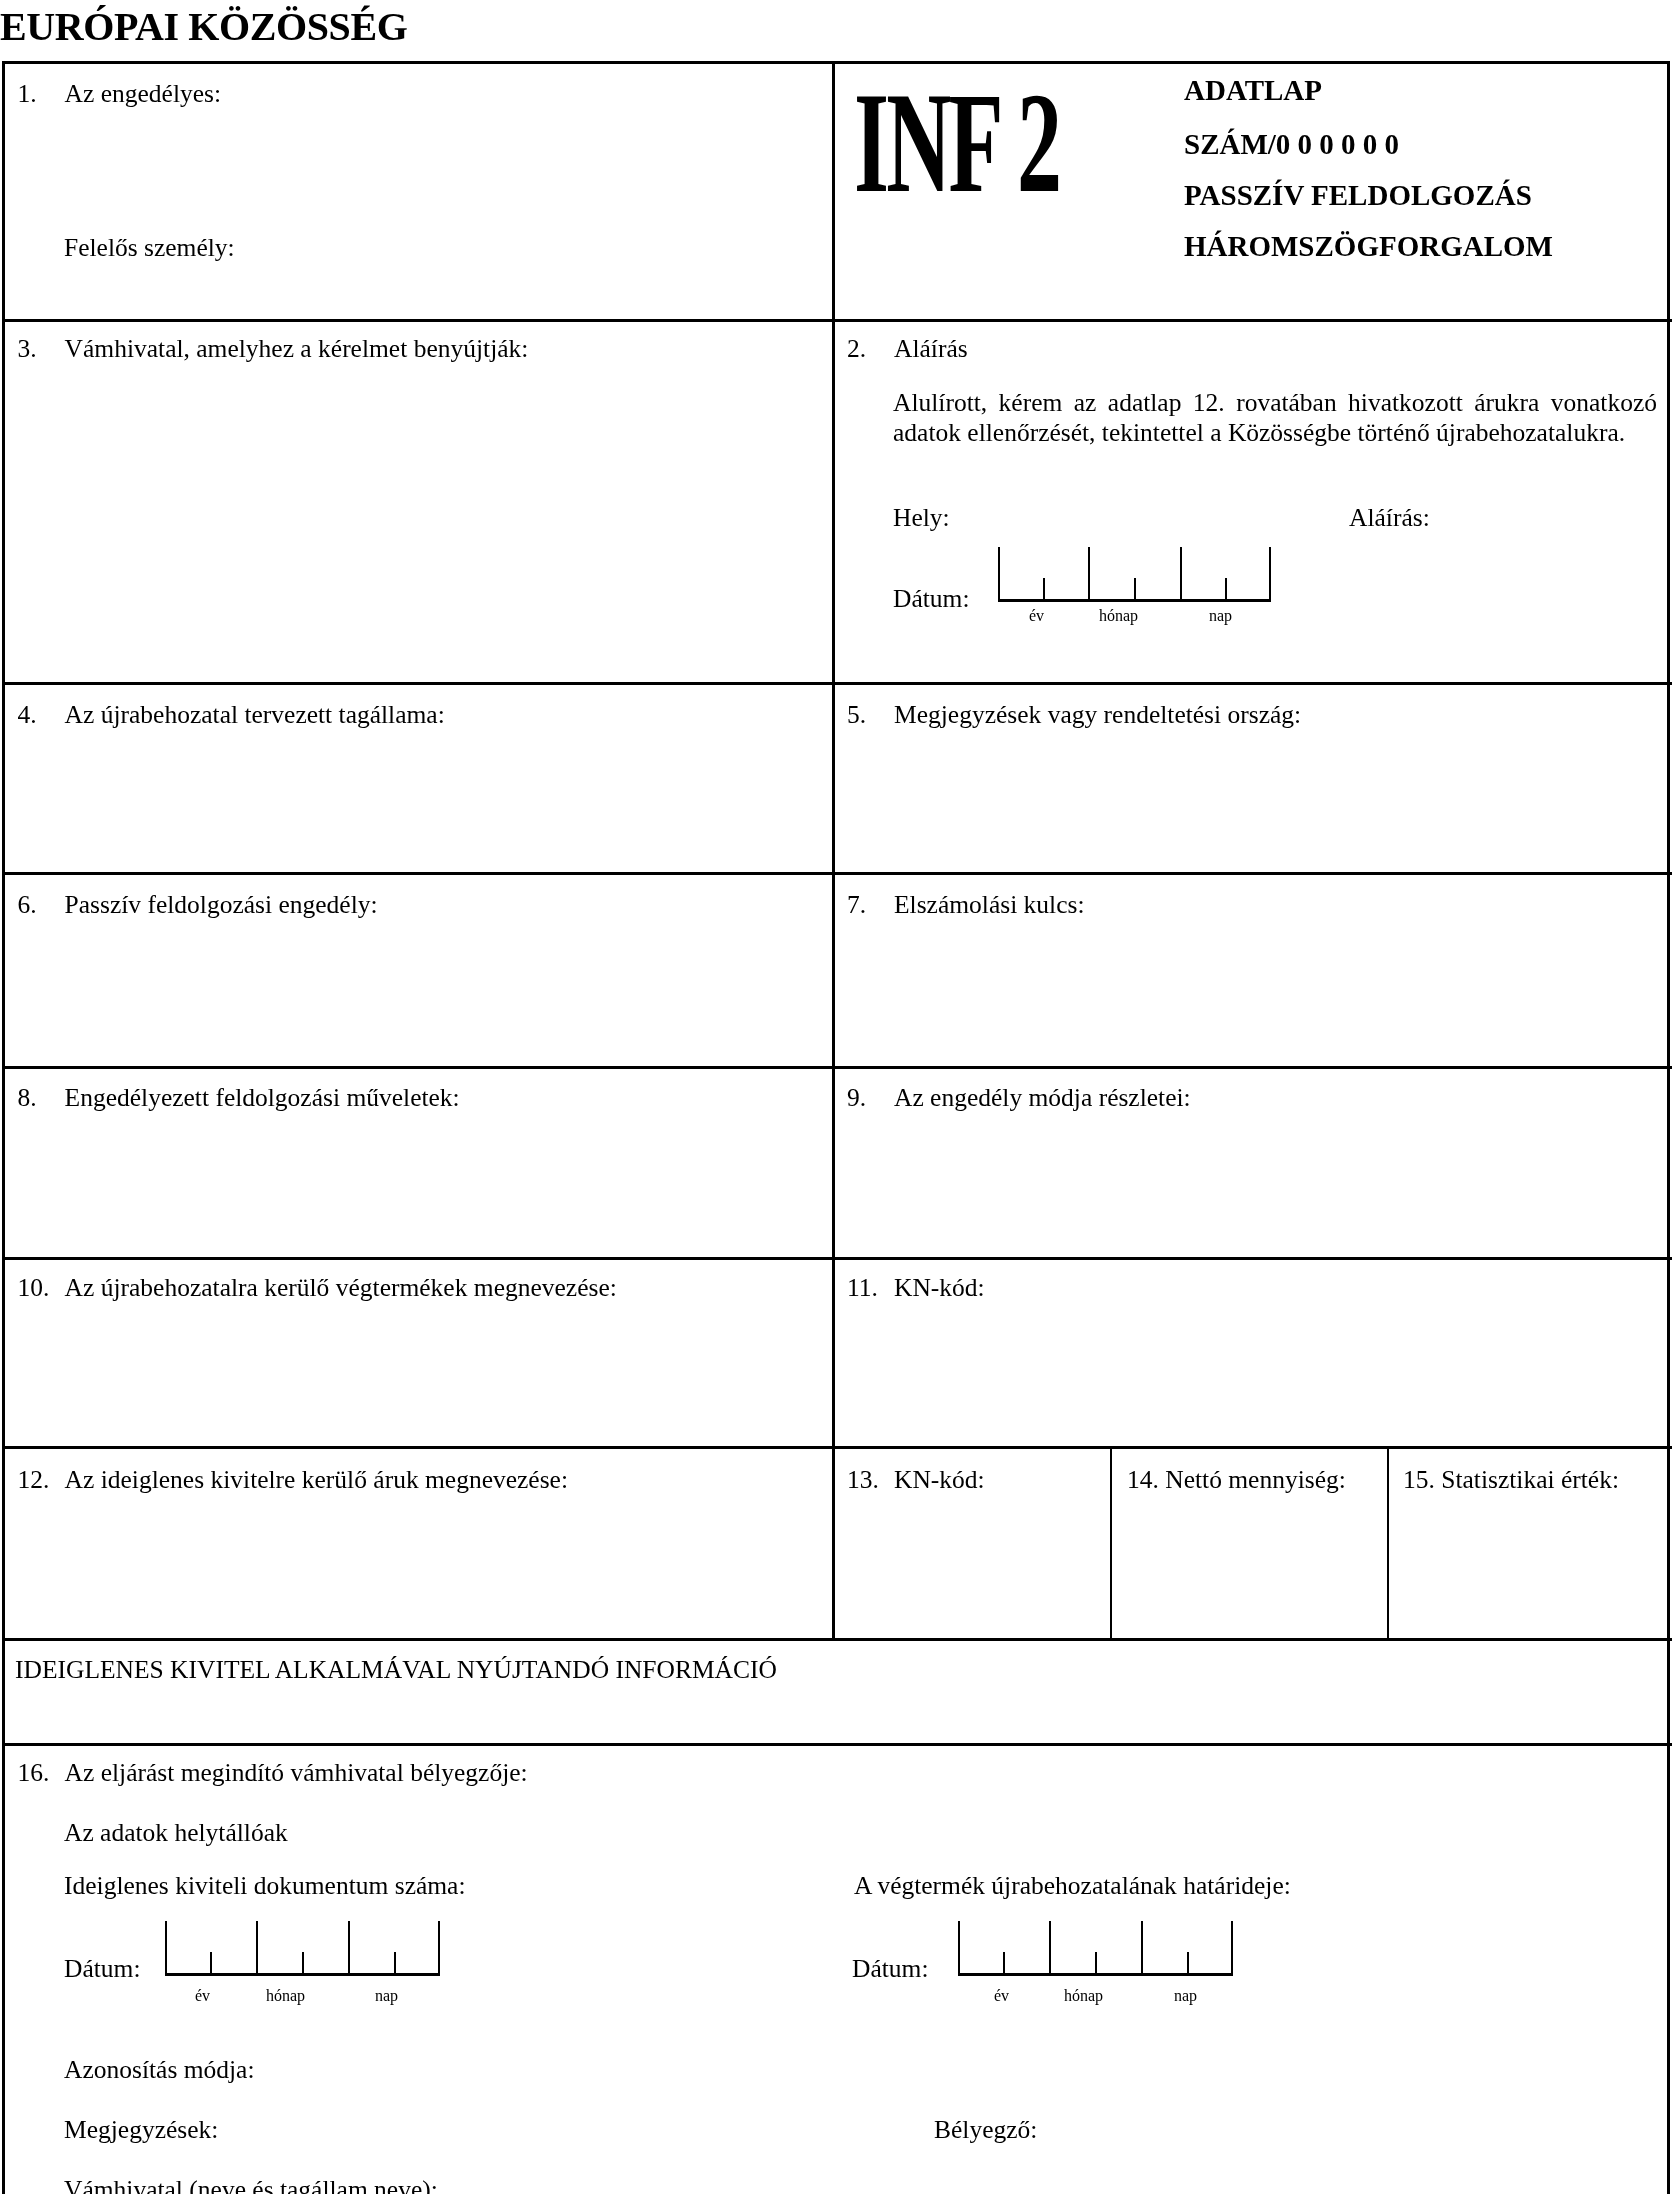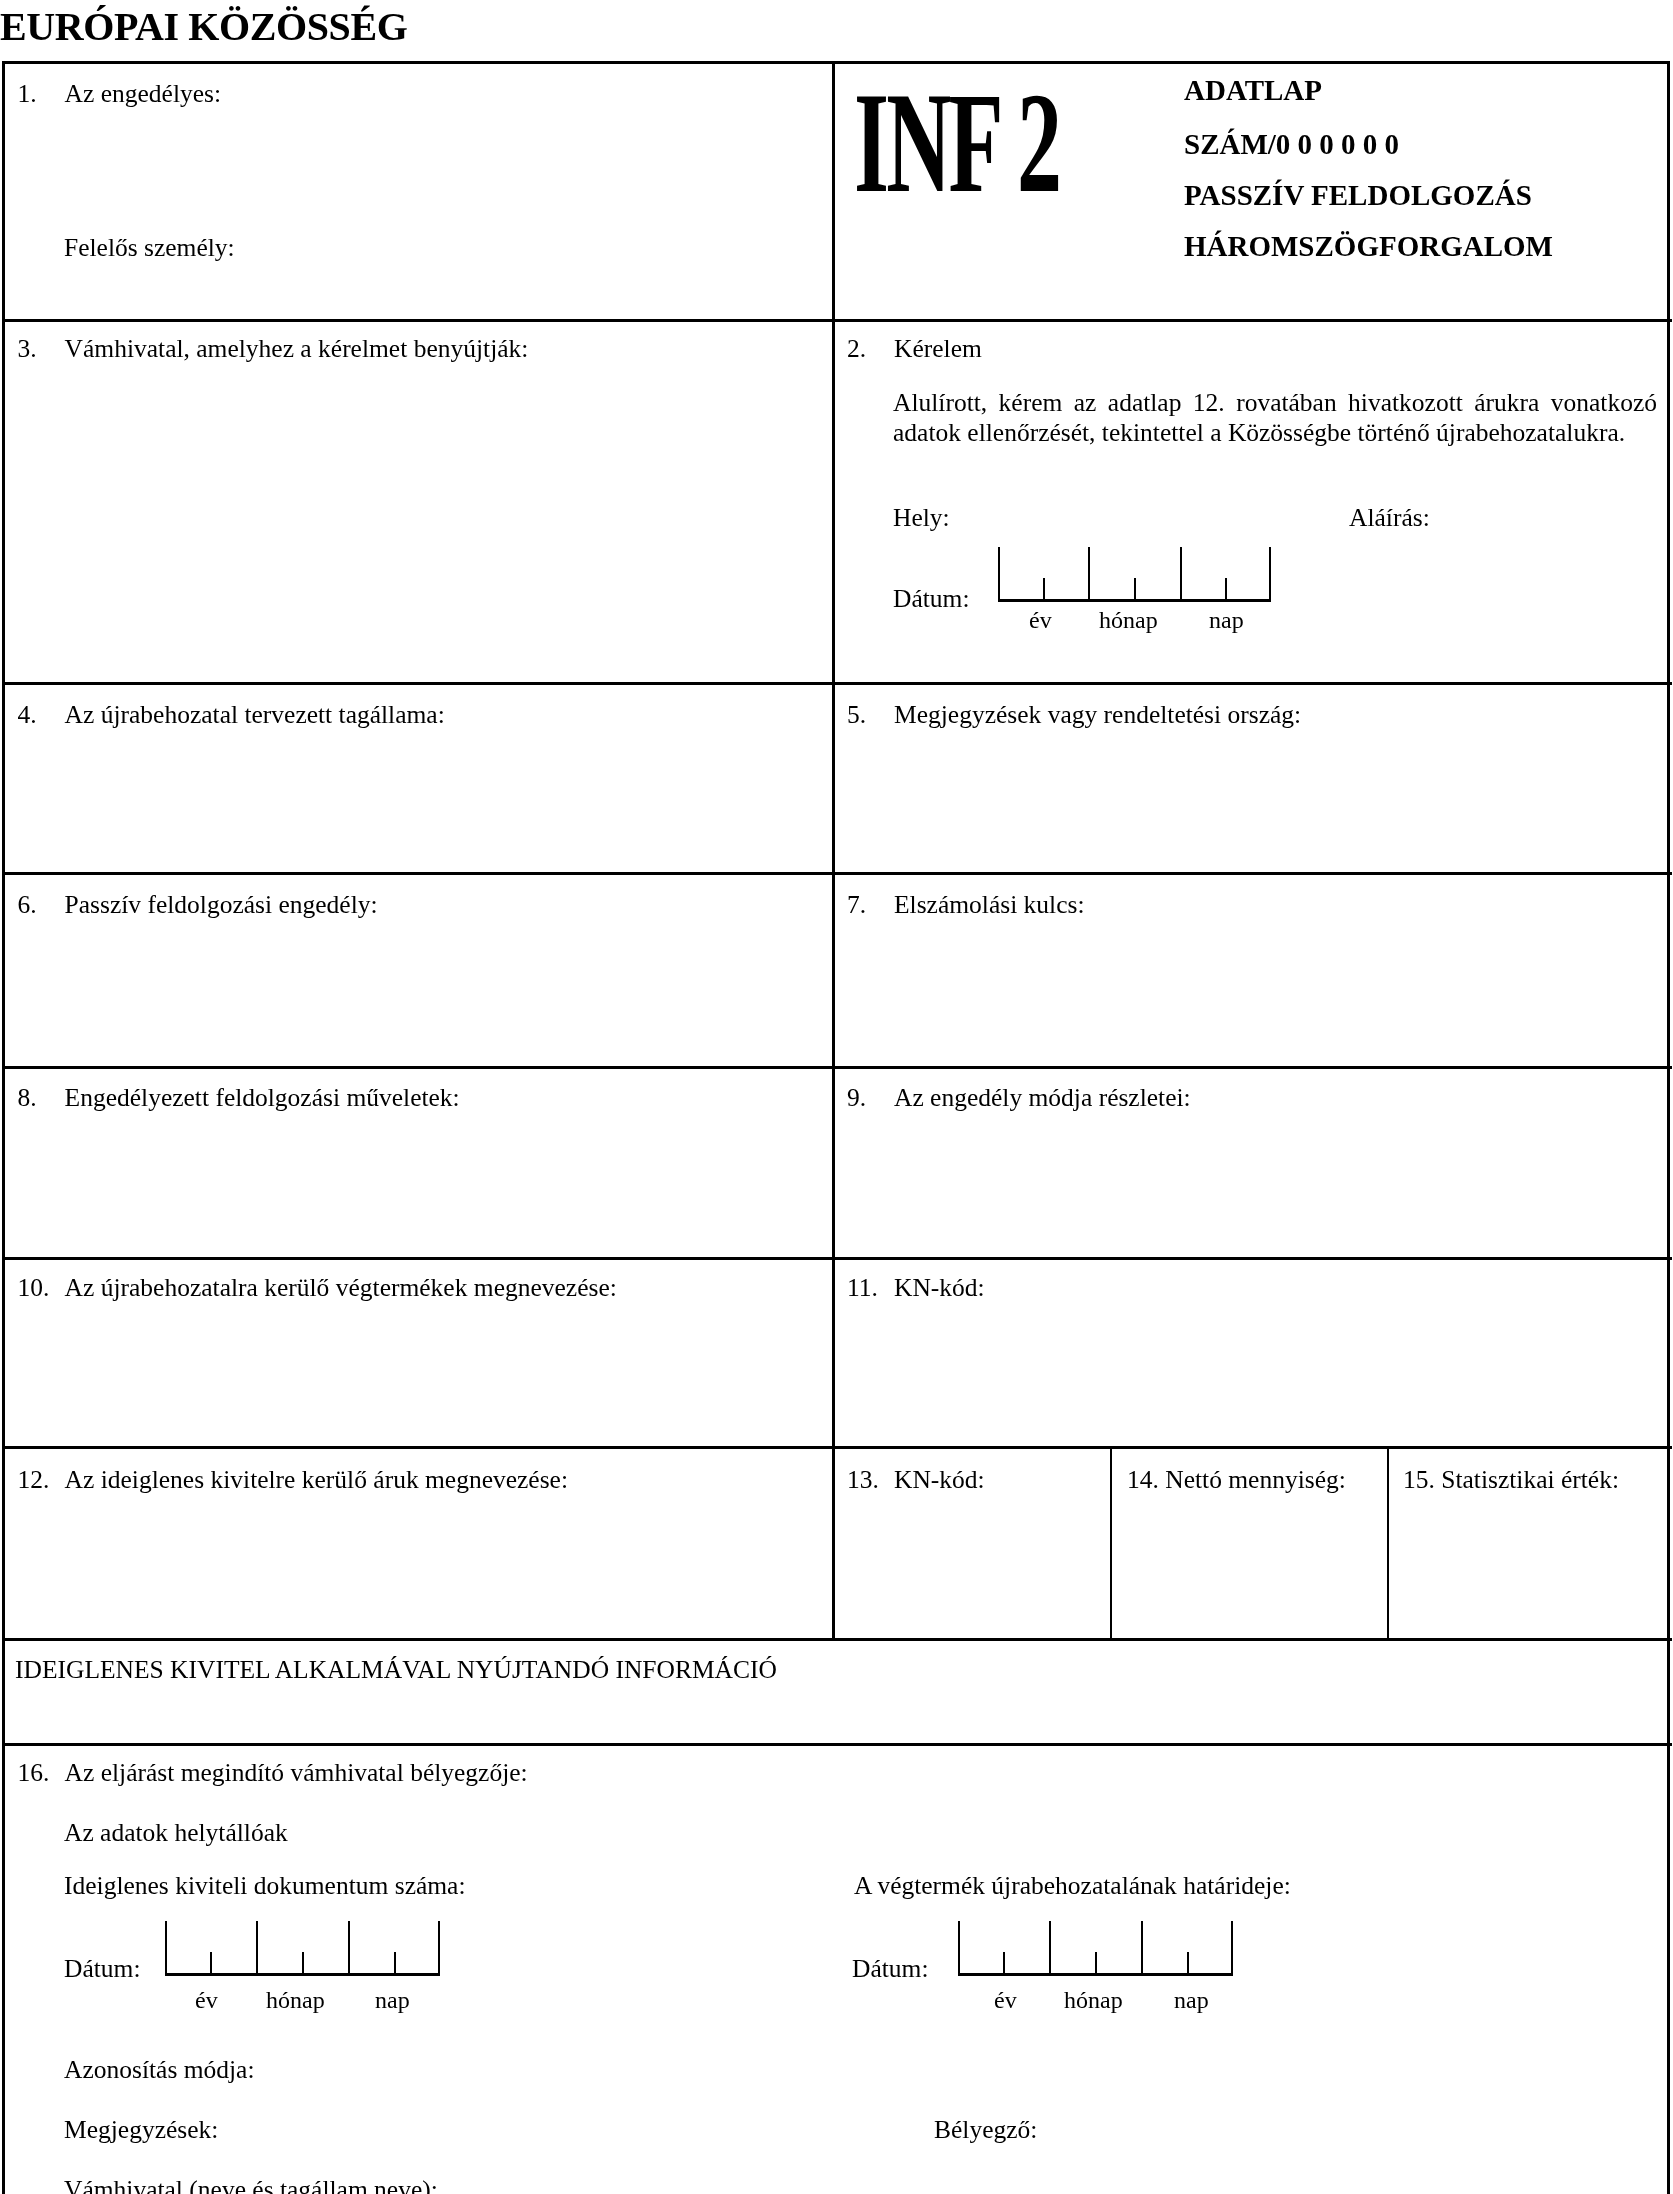--- a/index.html
+++ b/index.html
@@ -12,21 +12,21 @@
   .vline { position:absolute; width:2.6px; background:#000; }
   .lbl { position:absolute; font-size:25.5px; line-height:31px; white-space:nowrap; }
   .num { display:inline-block; width:47px; }
   .inf2 { left:854px; top:70px; font-size:145px; line-height:145px; font-weight:bold;
           letter-spacing:-4.4px; transform:scaleX(0.62); transform-origin:left top; }
   .hdr { position:absolute; left:1184px; font-size:29px; font-weight:bold; white-space:nowrap;text-align:center; }
   .para { position:absolute; left:893px; top:388px; width:764px; font-size:25.5px; line-height:30px; text-align:justify; }
   .dbox { position:absolute; height:55px; }
   .dbox .tick { position:absolute; bottom:0; width:1.8px; background:#000; }
   .dbox .base { position:absolute; left:0; right:0; bottom:0; height:2.6px; background:#000; }
-  .dsub { position:absolute; font-size:24px; white-space:nowrap; }
+  .dsub { position:absolute; font-size:16px; white-space:nowrap; }
 </style>
 </head>
 <body>
 
 <div class="abs title">EURÓPAI KÖZÖSSÉG</div>
 
 <div class="abs frame"></div>
 
 <div class="hline" style="top:319px"></div>
 <div class="hline" style="top:682px"></div>
@@ -52,21 +52,21 @@
 <div class="hdr" style="top:128px">SZÁM/0 0 0 0 0 0</div>
 <div class="hdr" style="top:179px">PASSZÍV FELDOLGOZÁS</div>
 <div class="hdr" style="top:230px">HÁROMSZÖGFORGALOM</div>
 
 <div class="lbl" style="left:17.6px; top:333px">
   <span class="num">3.</span><span>Vámhivatal, amelyhez a kérelmet benyújtják:</span>
 </div>
 <div class="abs" style="left:17.6px; top:369px; width:807px; height:307px"></div>
 
 <div class="lbl" style="left:847px; top:333px">
-  <span class="num">2.</span><span>Kérelem</span>
+  <span class="num">2.</span><span>Aláírás</span>
 </div>
 <div class="para">Alulírott, kérem az adatlap 12. rovatában hivatkozott árukra vonatkozó adatok ellenőrzését, tekintettel a Közösségbe történő újrabehozatalukra.</div>
 <div class="lbl" style="left:893px; top:502px">Hely:</div>
 <div class="abs" style="left:965px; top:498px; width:351px; height:35px"></div>
 <div class="lbl" style="left:1349px; top:502px">Aláírás:</div>
 <div class="abs" style="left:1448px; top:498px; width:211px; height:176px"></div>
 <div class="lbl" style="left:893px; top:583px">Dátum:</div>
 <div class="dbox" style="left:998px; top:547px; width:273px">
   <div class="tick" style="left:0; height:55px"></div>
   <div class="tick" style="left:45px; height:24px"></div>

